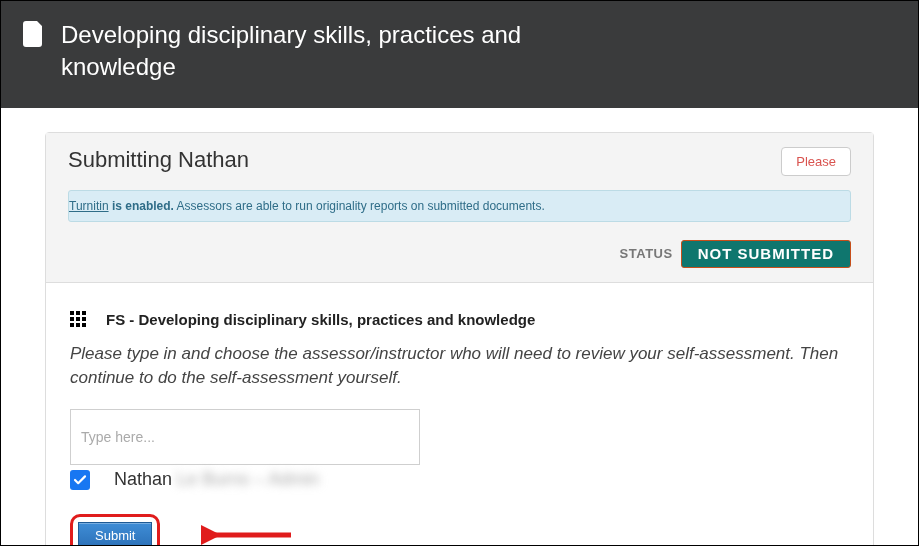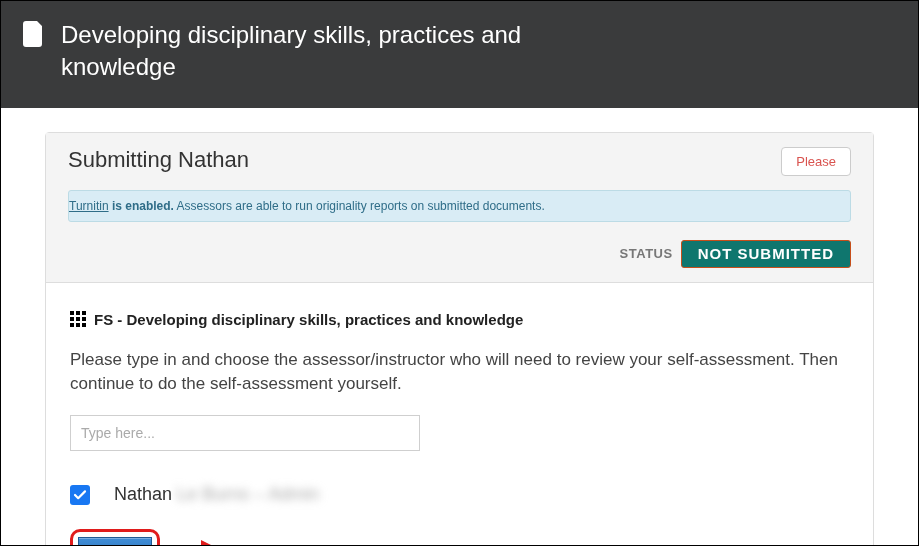--- a/index.html
+++ b/index.html
@@ -19,27 +19,27 @@
 
 .info-bar { background: #d9ecf5; border: 1px solid #bcdbe5; border-radius: 3px; margin: 14px 0 18px 0; padding: 8px 0; font-size: 12px; color: #2f6d88; }
 .info-bar a { color: #2f6d88; text-decoration: underline; }
 
 .status-row { display: flex; justify-content: flex-end; align-items: center; gap: 8px; }
 .status-label { font-size: 13px; font-weight: 700; color: #777; letter-spacing: 0.5px; }
 .status-badge { background: #0f766e; color: #fff; font-weight: 700; font-size: 15px; letter-spacing: 1px; padding: 4px 16px 5px 16px; border: 1px solid #c74e1a; border-radius: 3px; }
 
 .panel-body { padding: 28px 24px 46px 24px; position: relative; }
 
-.section-title-row { display:flex; align-items:center; gap:8px; margin-bottom:20px; }
+.section-title-row { display:flex; align-items:center; gap:20px; margin-bottom:14px; }
 .grid-icon { width:16px; height:16px; display:inline-block; }
 .section-title { font-size: 15px; font-weight: 700; color: #222; }
 
-.instructions { font-size: 17px; color: #444; line-height: 1.45; margin-bottom: 18px; }
+.instructions { font-size: 17px; color: #444; line-height: 1.45; margin-bottom: 18px; font-style: italic; }
 
-.text-input { width: 350px; padding: 9px 10px; font-size: 14px; border: 1px solid #cfcfcf; color: #888; margin-bottom: 33px; }
+.text-input { width: 350px; padding: 19px 10px; font-size: 14px; border: 1px solid #cfcfcf; color: #888; margin-bottom: 4px; }
 .text-input::placeholder { color: #aaa; }
 
 .assessor-row { display:flex; align-items:center; gap:24px; margin-bottom: 24px; }
 .checkbox { width:20px; height:20px; background:#1877f2; border-radius:3px; display:flex; align-items:center; justify-content:center; }
 .assessor-name { font-size: 18px; color: #333; }
 .blur { filter: blur(4px); color:#aaa; }
 
 .submit-wrap { position:relative; display:inline-block; padding:5px; border:3px solid #e01c1c; border-radius:10px; }
 .submit-btn { background: linear-gradient(#3f8dd6, #2a6fb6); color:#fff; border:1px solid #1e5a94; border-radius:0; padding:5px 16px 6px 16px; font-size:13px; cursor:pointer; box-shadow: inset 0 1px 0 rgba(255,255,255,0.3); }
 

